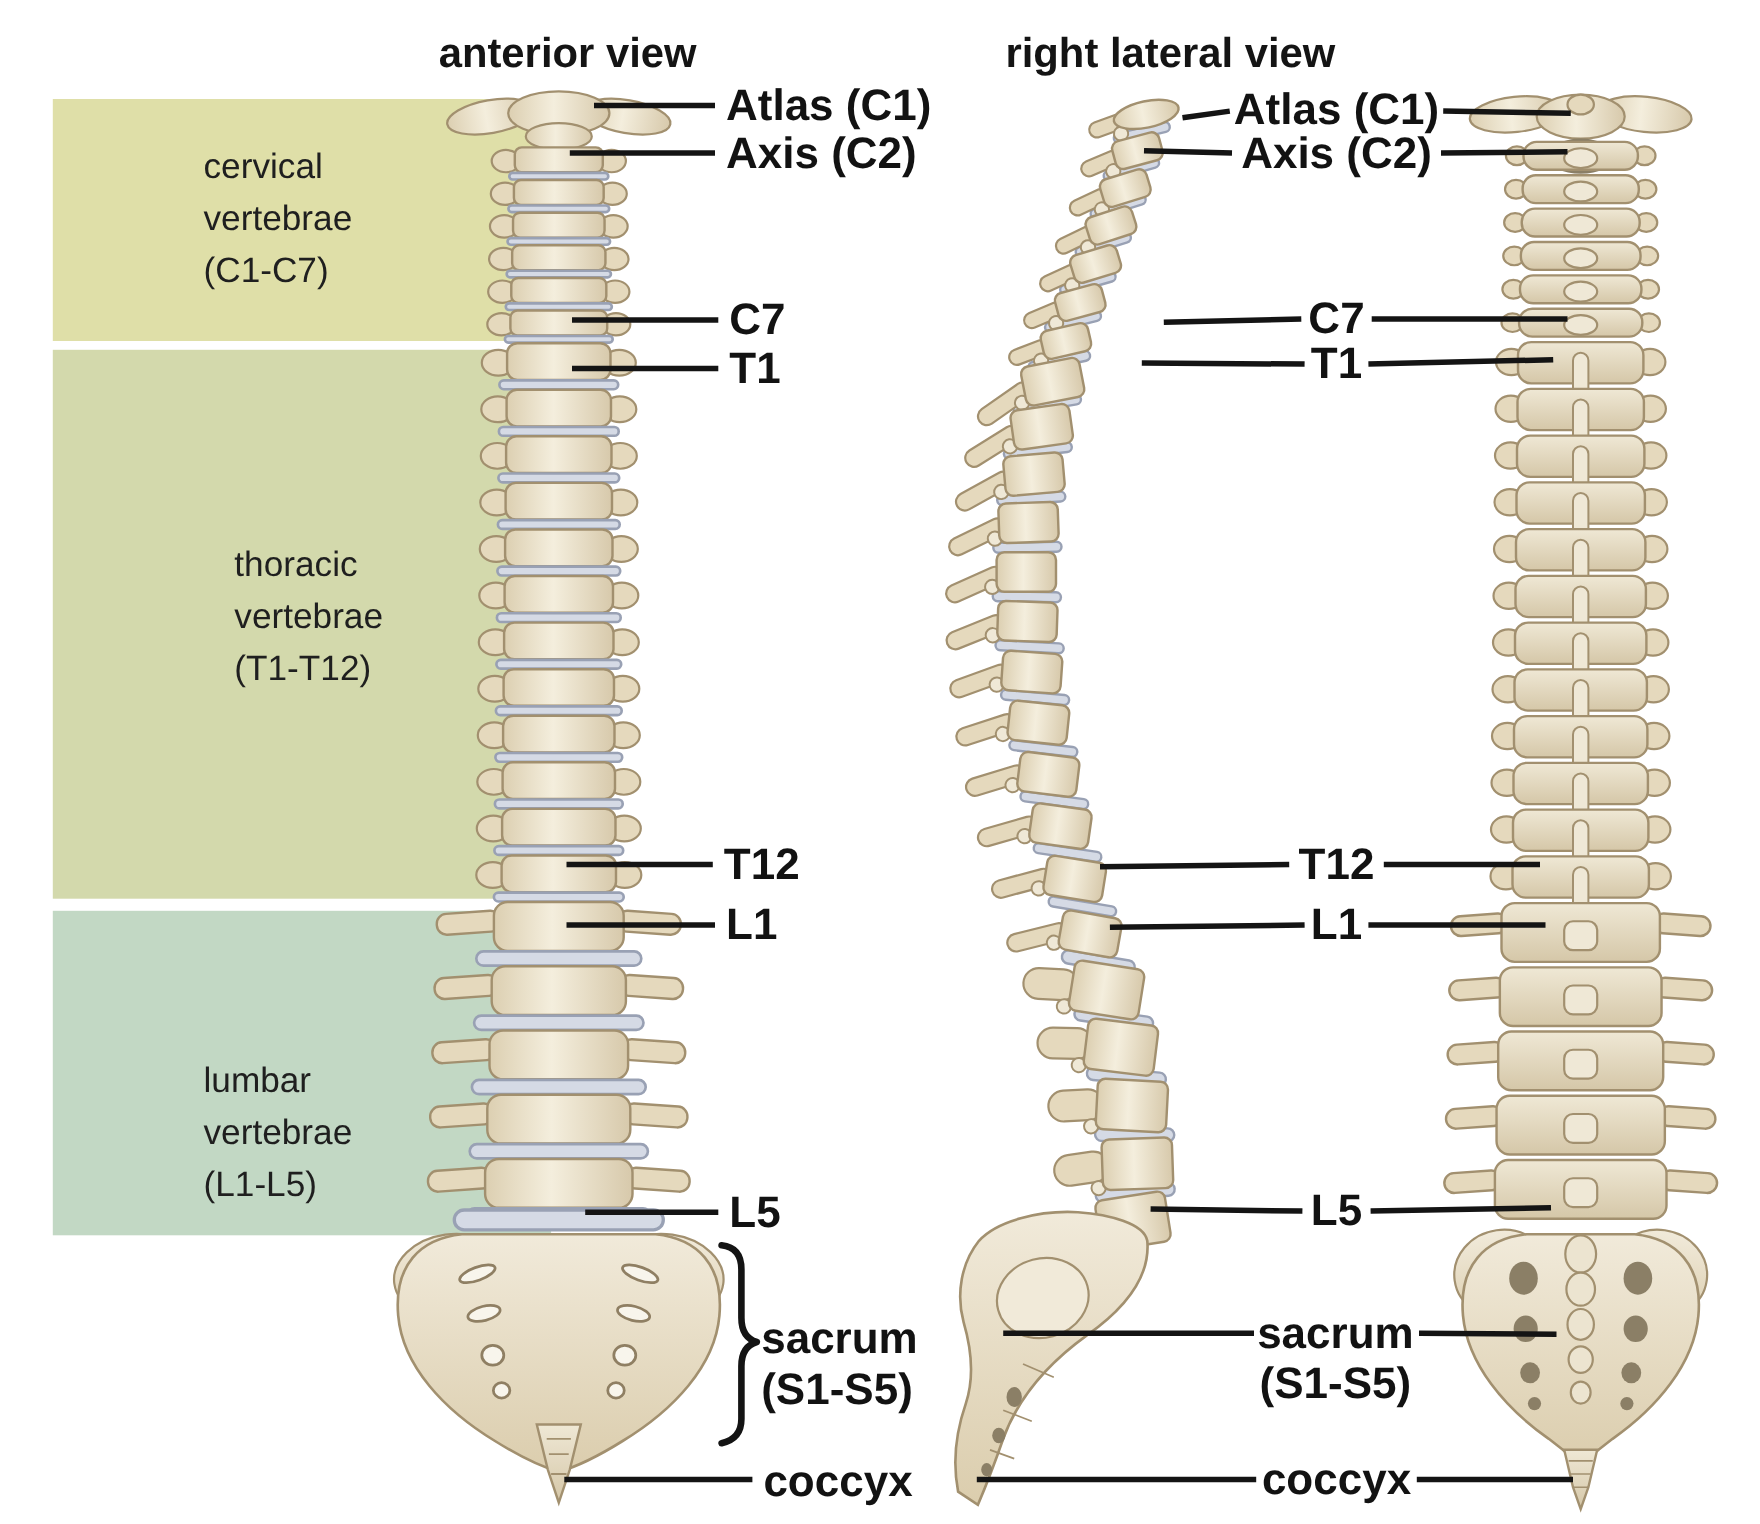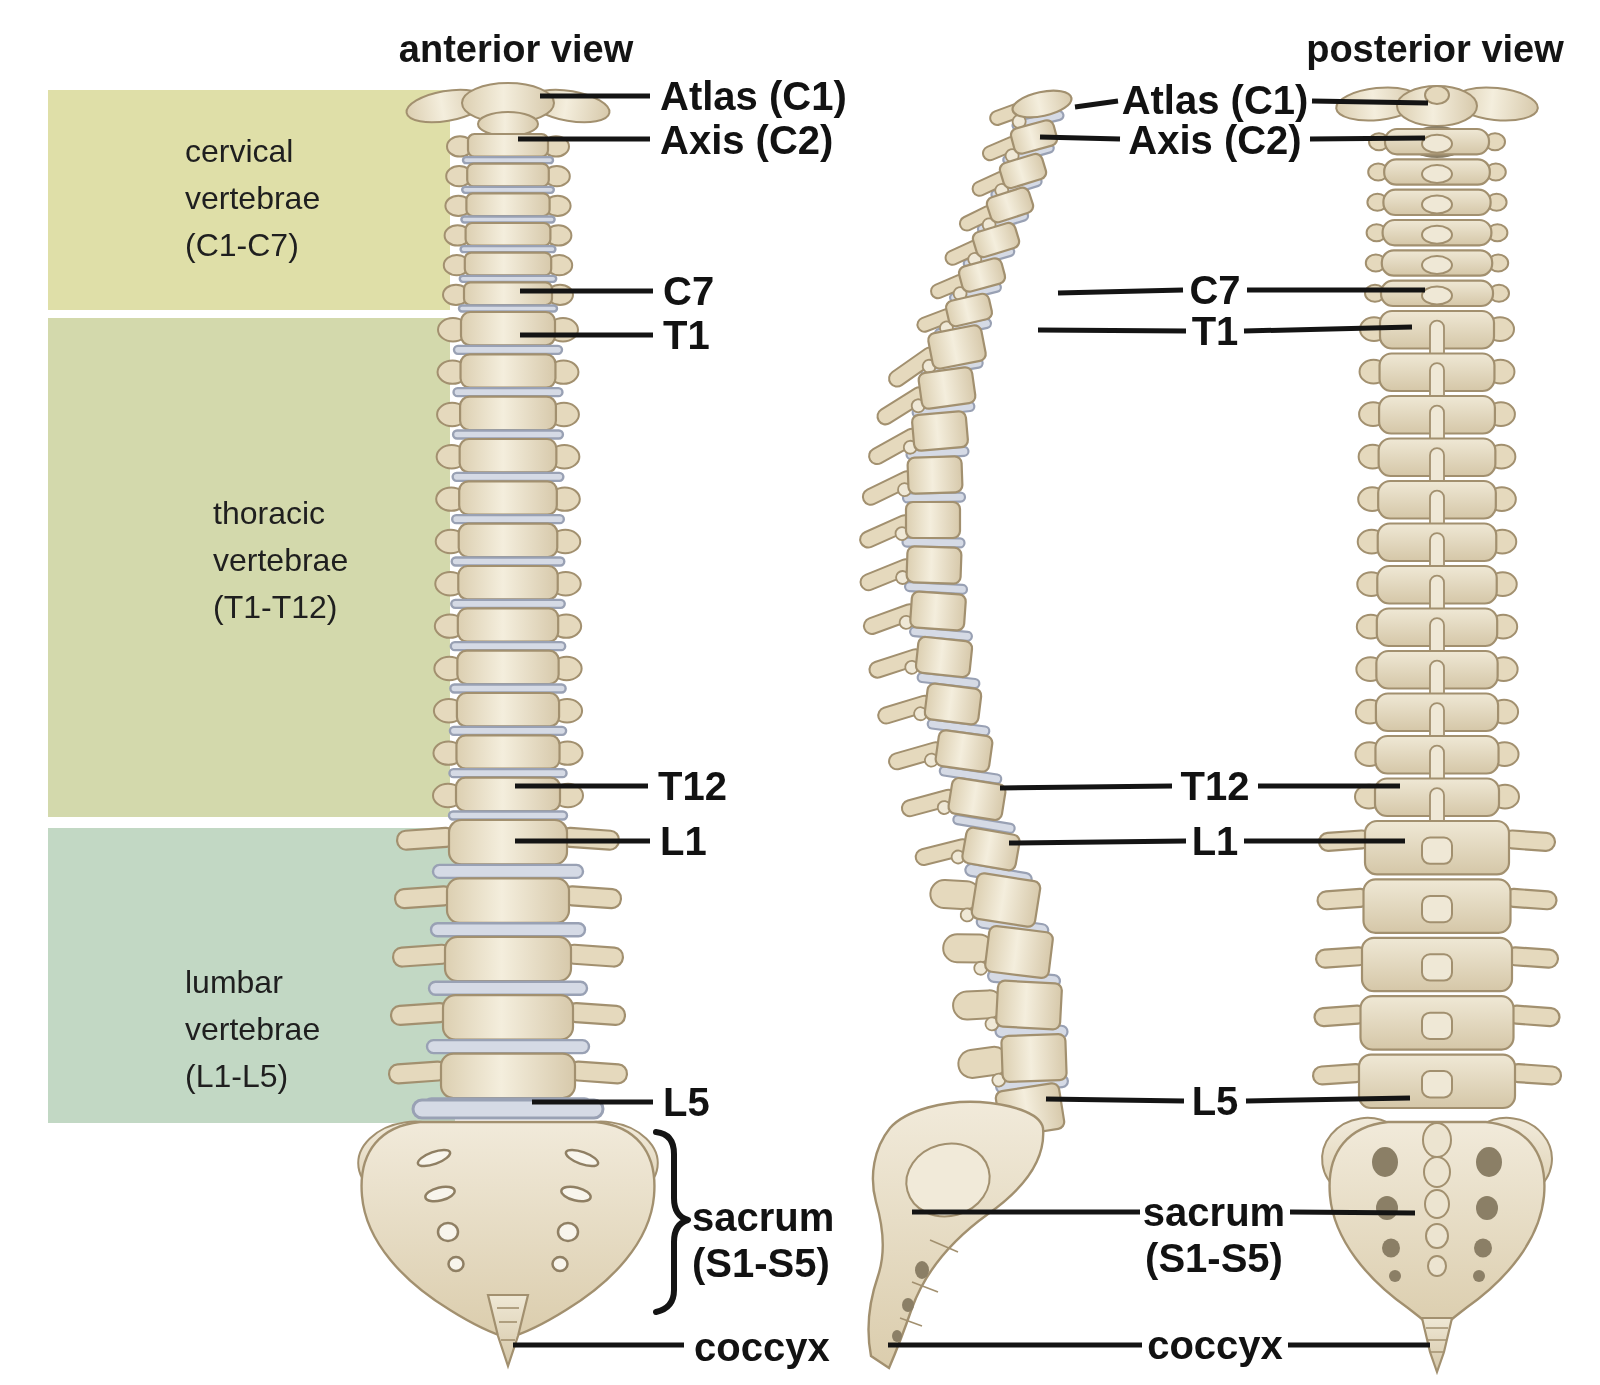--- a/index.html
+++ b/index.html
@@ -1,18 +1,18 @@
 <!DOCTYPE html>
 <html style="--ink: #121212; --title-ink: #141414; --region-text: #1f1f1f; --lead: #141414;"><head>
 <meta charset="utf-8">
 <style>
   html,body{margin:0;padding:0;background:#fff;}
   #stage{position:relative;width:1600px;height:1385px;background:#fff;overflow:hidden;
          font-family:"Liberation Sans",sans-serif;}
-  .band{position:absolute;left:48px;}
+  .band{position:absolute;left:48px;padding-left:46px;}
   #band-cervical{top:90px;width:402px;height:220px;}
   #band-thoracic{top:318px;width:402px;height:499px;}
   #band-lumbar{top:828px;width:407px;height:295px;}
   .band-label{position:absolute;left:137px;font-size:32px;line-height:47px;color:var(--region-text,#1f1f1f);white-space:nowrap;}
   #band-cervical .band-label{top:38px;}
   #band-thoracic .band-label{top:172px;margin-left:28px;}
   #band-lumbar .band-label{top:92px;margin-top:39px;}
   #art{position:absolute;left:0;top:0;}
   .title{position:absolute;top:28px;transform:translateX(-50%);font-size:38px;font-weight:bold;
          color:var(--title-ink,#141414);white-space:nowrap;}
@@ -547,21 +547,21 @@
       <line class="lead" x1="1244" y1="841" x2="1405" y2="841"></line>
       <line class="lead" x1="1246" y1="1101" x2="1410" y2="1098"></line>
       <line class="lead" x1="1290" y1="1212" x2="1415" y2="1213"></line>
       <line class="lead" x1="1288" y1="1345" x2="1430" y2="1345"></line>
 
       <path id="sacrum-brace" d="M 656,1132 Q 674,1134 674,1154 L 674,1198 Q 674,1216 688,1220 Q 674,1224 674,1242 L 674,1290 Q 674,1308 656,1312"></path>
     </g>
   </svg>
 
   <div class="title" id="title-anterior">anterior view</div>
-  <div class="title" id="title-posterior">posterior view</div>
+  <div class="title" id="title-lateral">right lateral view</div>
 
   <div class="lab" id="la-atlas">Atlas (C1)</div>
   <div class="lab" id="la-axis">Axis (C2)</div>
   <div class="lab" id="la-c7">C7</div>
   <div class="lab" id="la-t1">T1</div>
   <div class="lab" id="la-t12">T12</div>
   <div class="lab" id="la-l1">L1</div>
   <div class="lab" id="la-l5">L5</div>
   <div class="lab" id="la-sac1">sacrum</div>
   <div class="lab" id="la-sac2">(S1-S5)</div>

